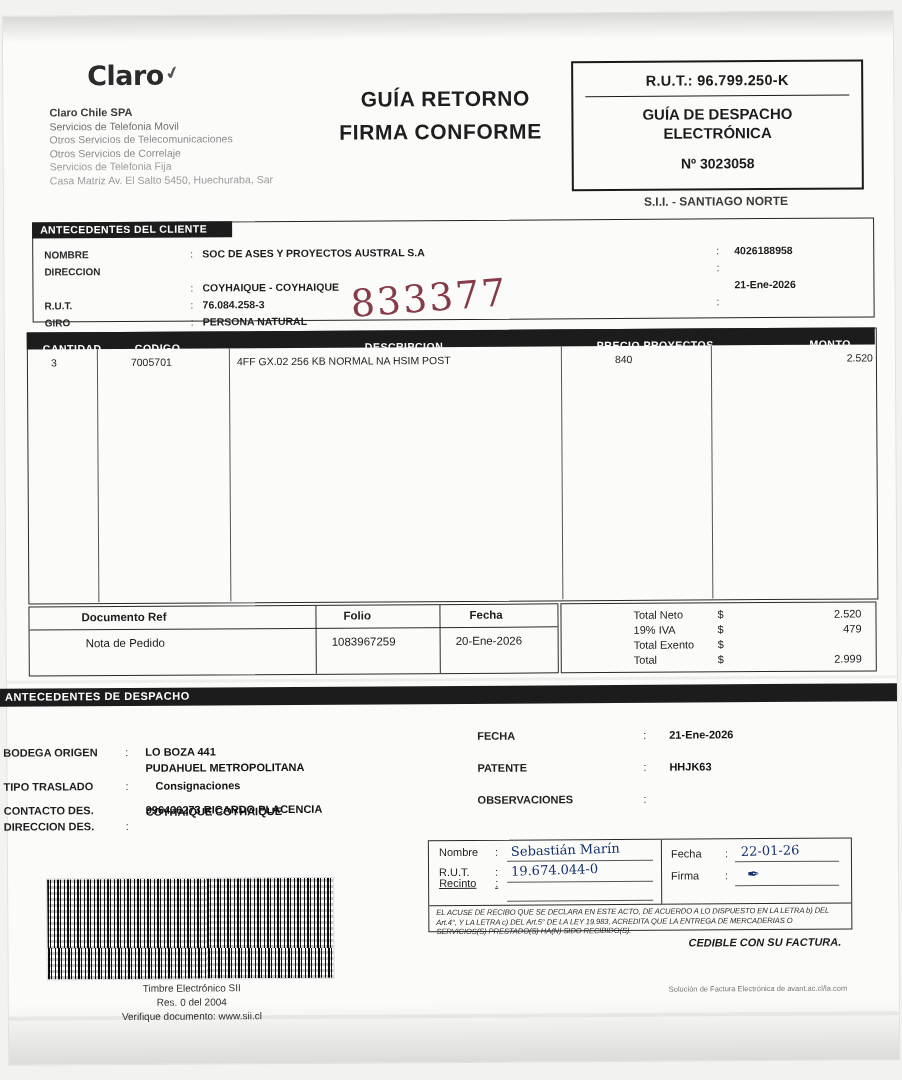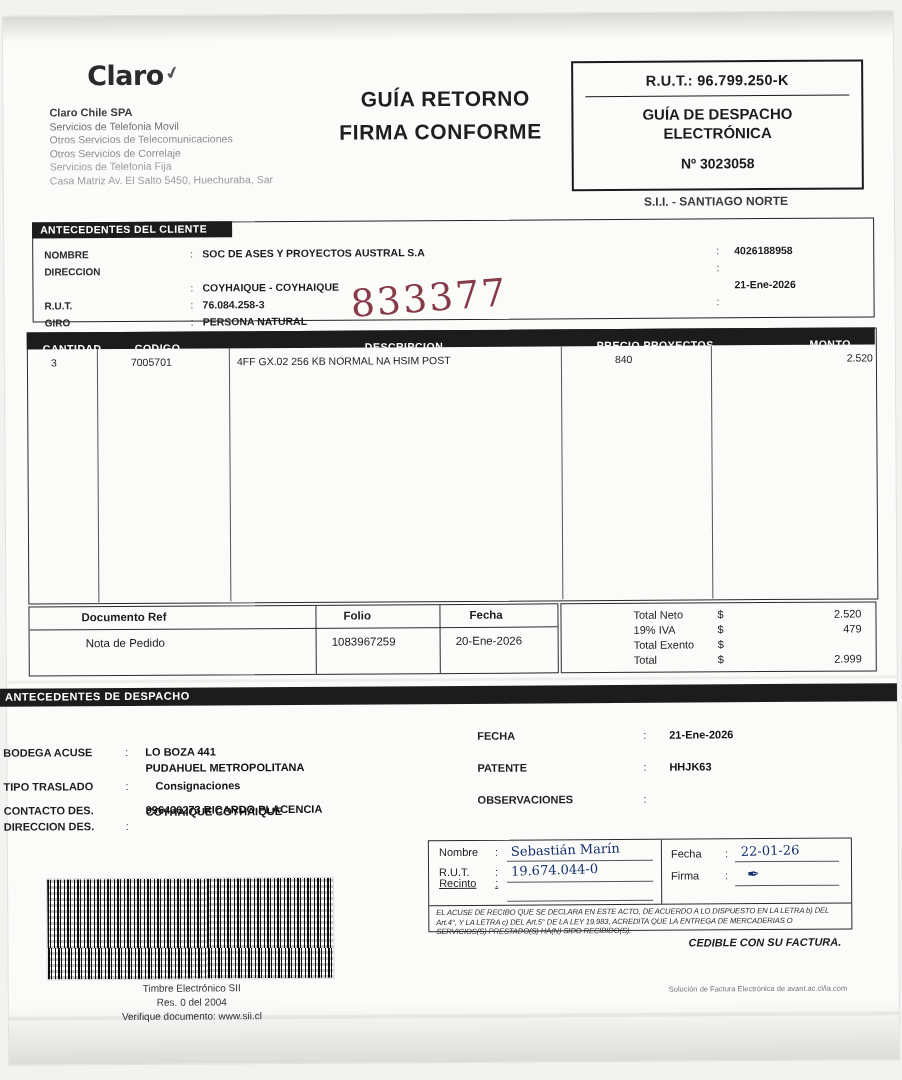--- a/index.html
+++ b/index.html
@@ -447,21 +447,21 @@
 
         <span class="lbl t-r3">Total</span>
         <span class="cur t-r3">$</span>
         <span class="amt t-r3">2.999</span>
       </div>
 
       <div class="despbar">
         <span>ANTECEDENTES DE DESPACHO</span>
       </div>
 
-      <div class="dl" style="left:-4px; top:730px">BODEGA ACUSE</div>
+      <div class="dl" style="left:-4px; top:730px">BODEGA ORIGEN</div>
       <div class="dc" style="left:118px; top:730px">:</div>
       <div class="dv" style="left:138px; top:730px">LO BOZA 441</div>
       <div class="dv" style="left:138px; top:746px">PUDAHUEL   METROPOLITANA</div>
 
       <div class="dl" style="left:-4px; top:764px">TIPO TRASLADO</div>
       <div class="dc" style="left:118px; top:764px">:</div>
       <div class="dv" style="left:148px; top:764px">Consignaciones</div>
 
       <div class="dl" style="left:-4px; top:788px">CONTACTO DES.</div>
       <div class="dv" style="left:138px; top:788px">996436273 RICARDO PLACENCIA</div>

